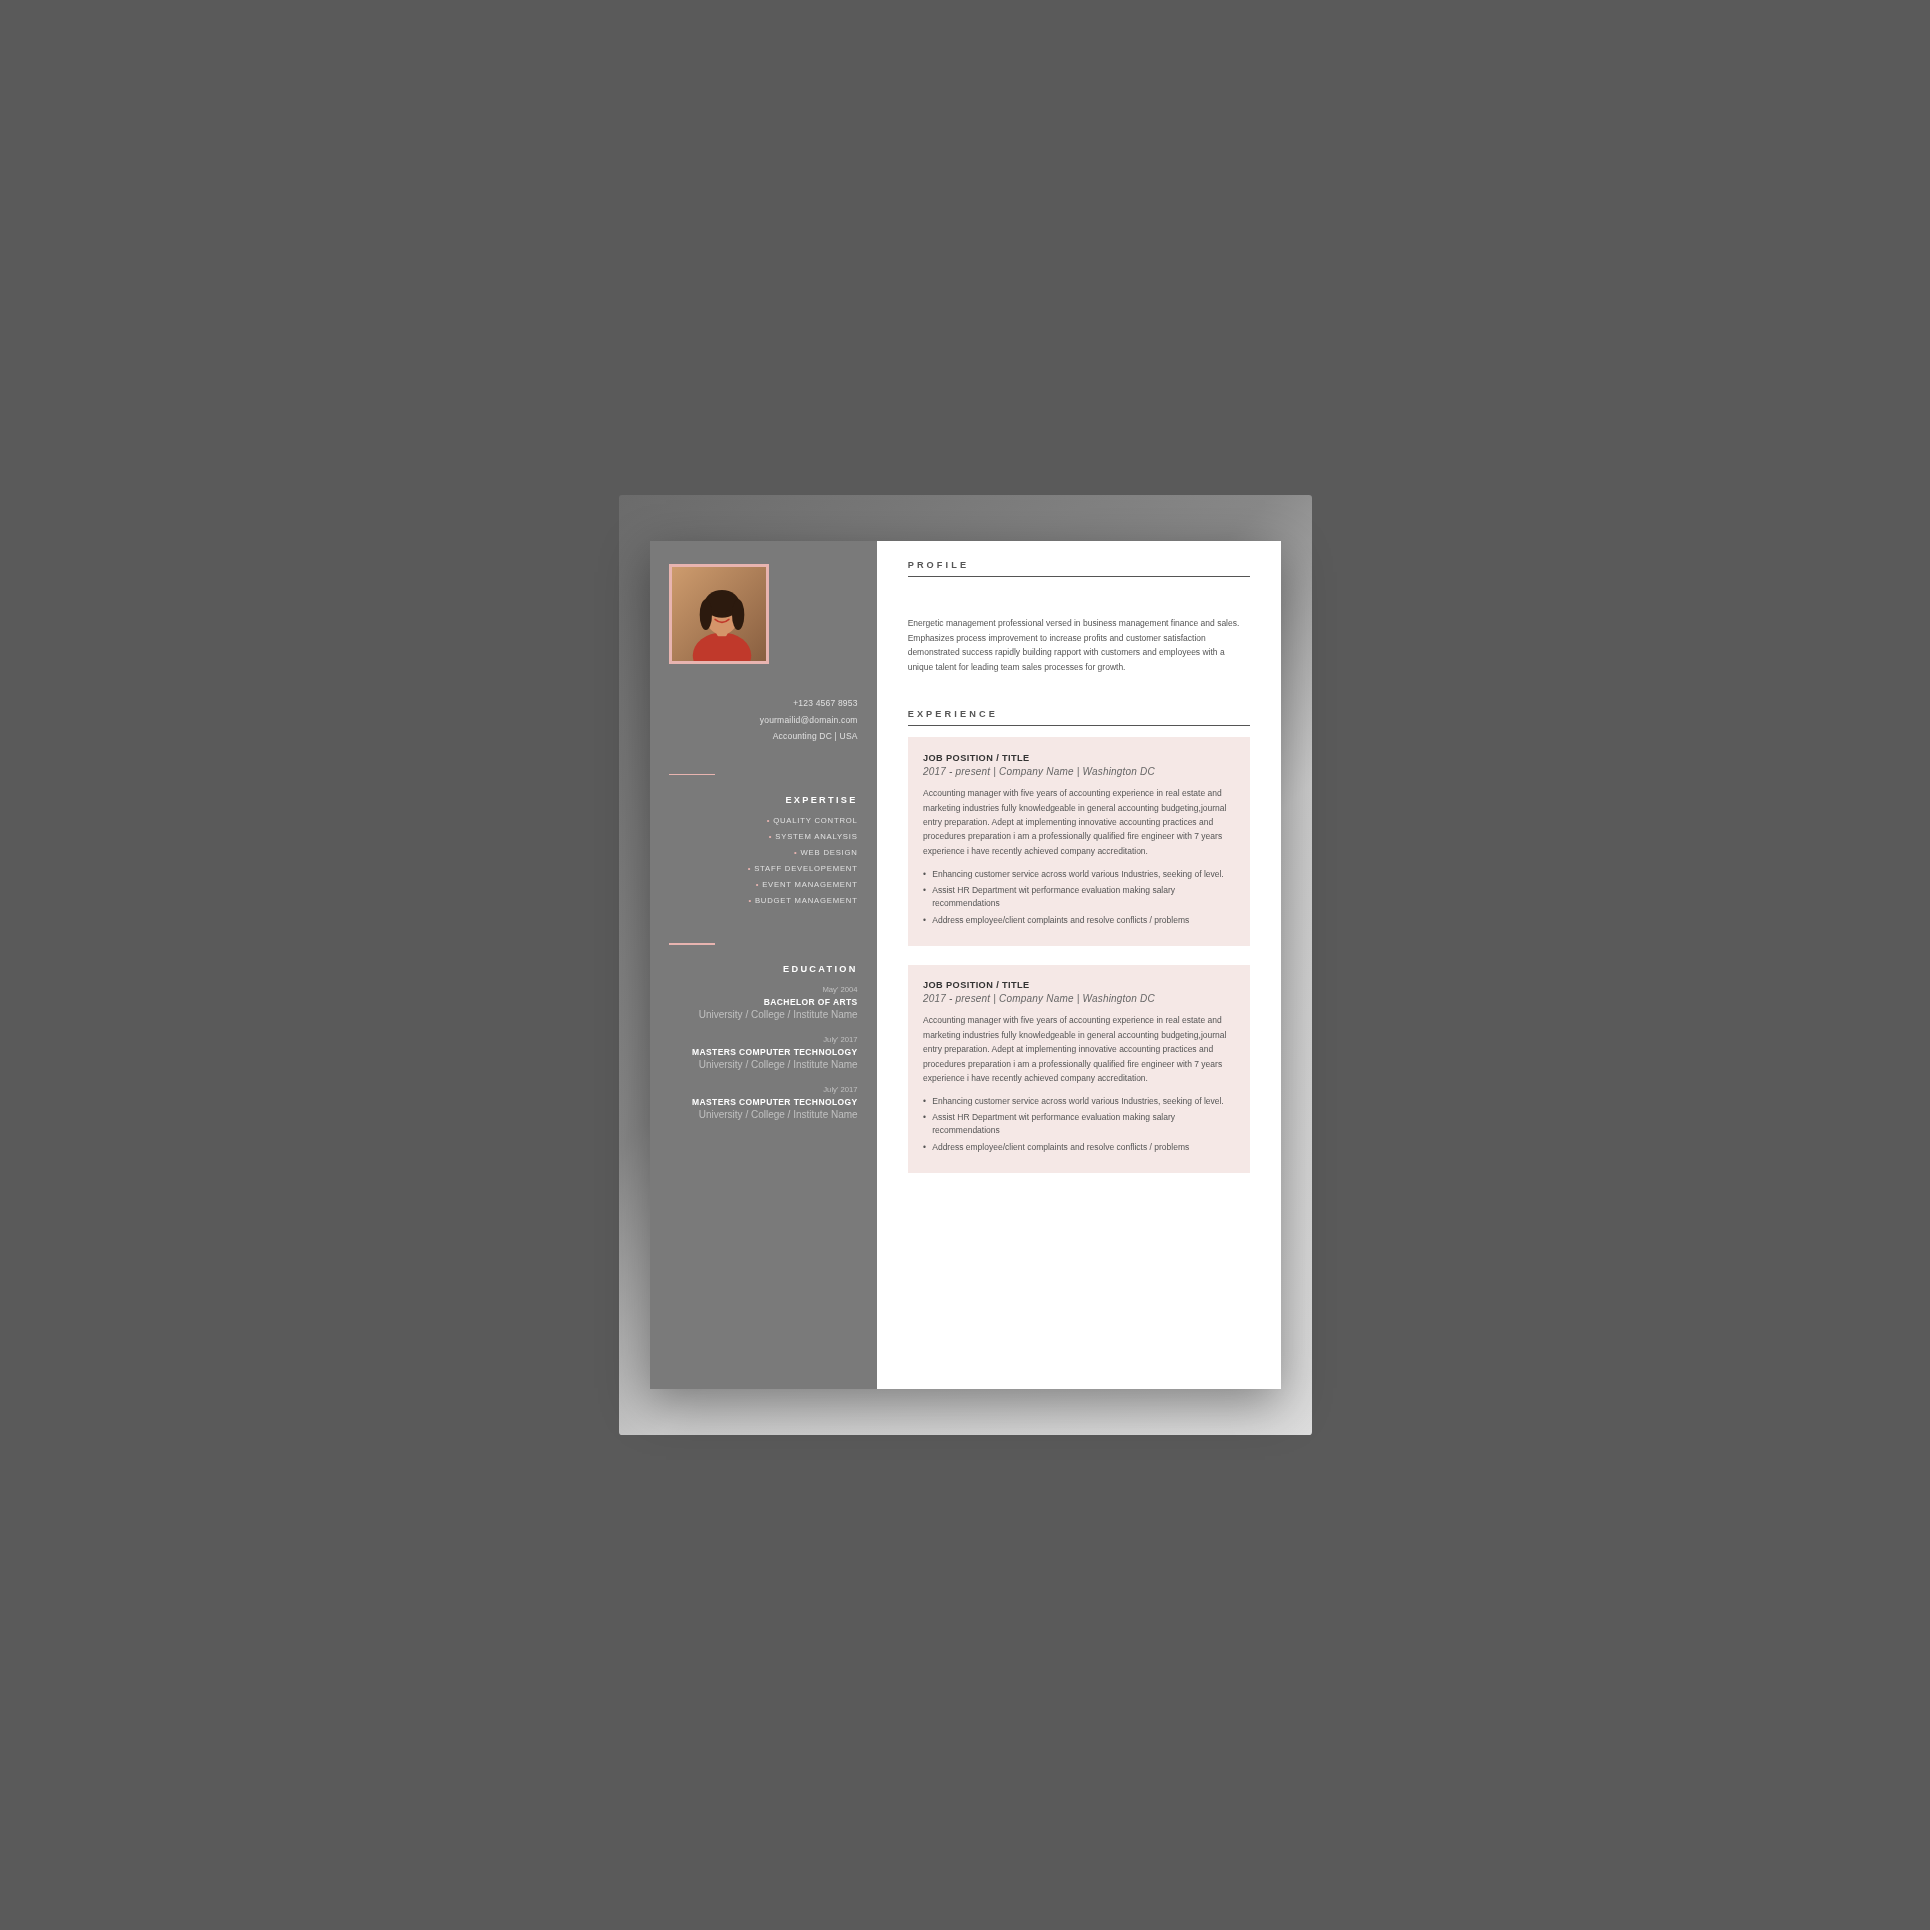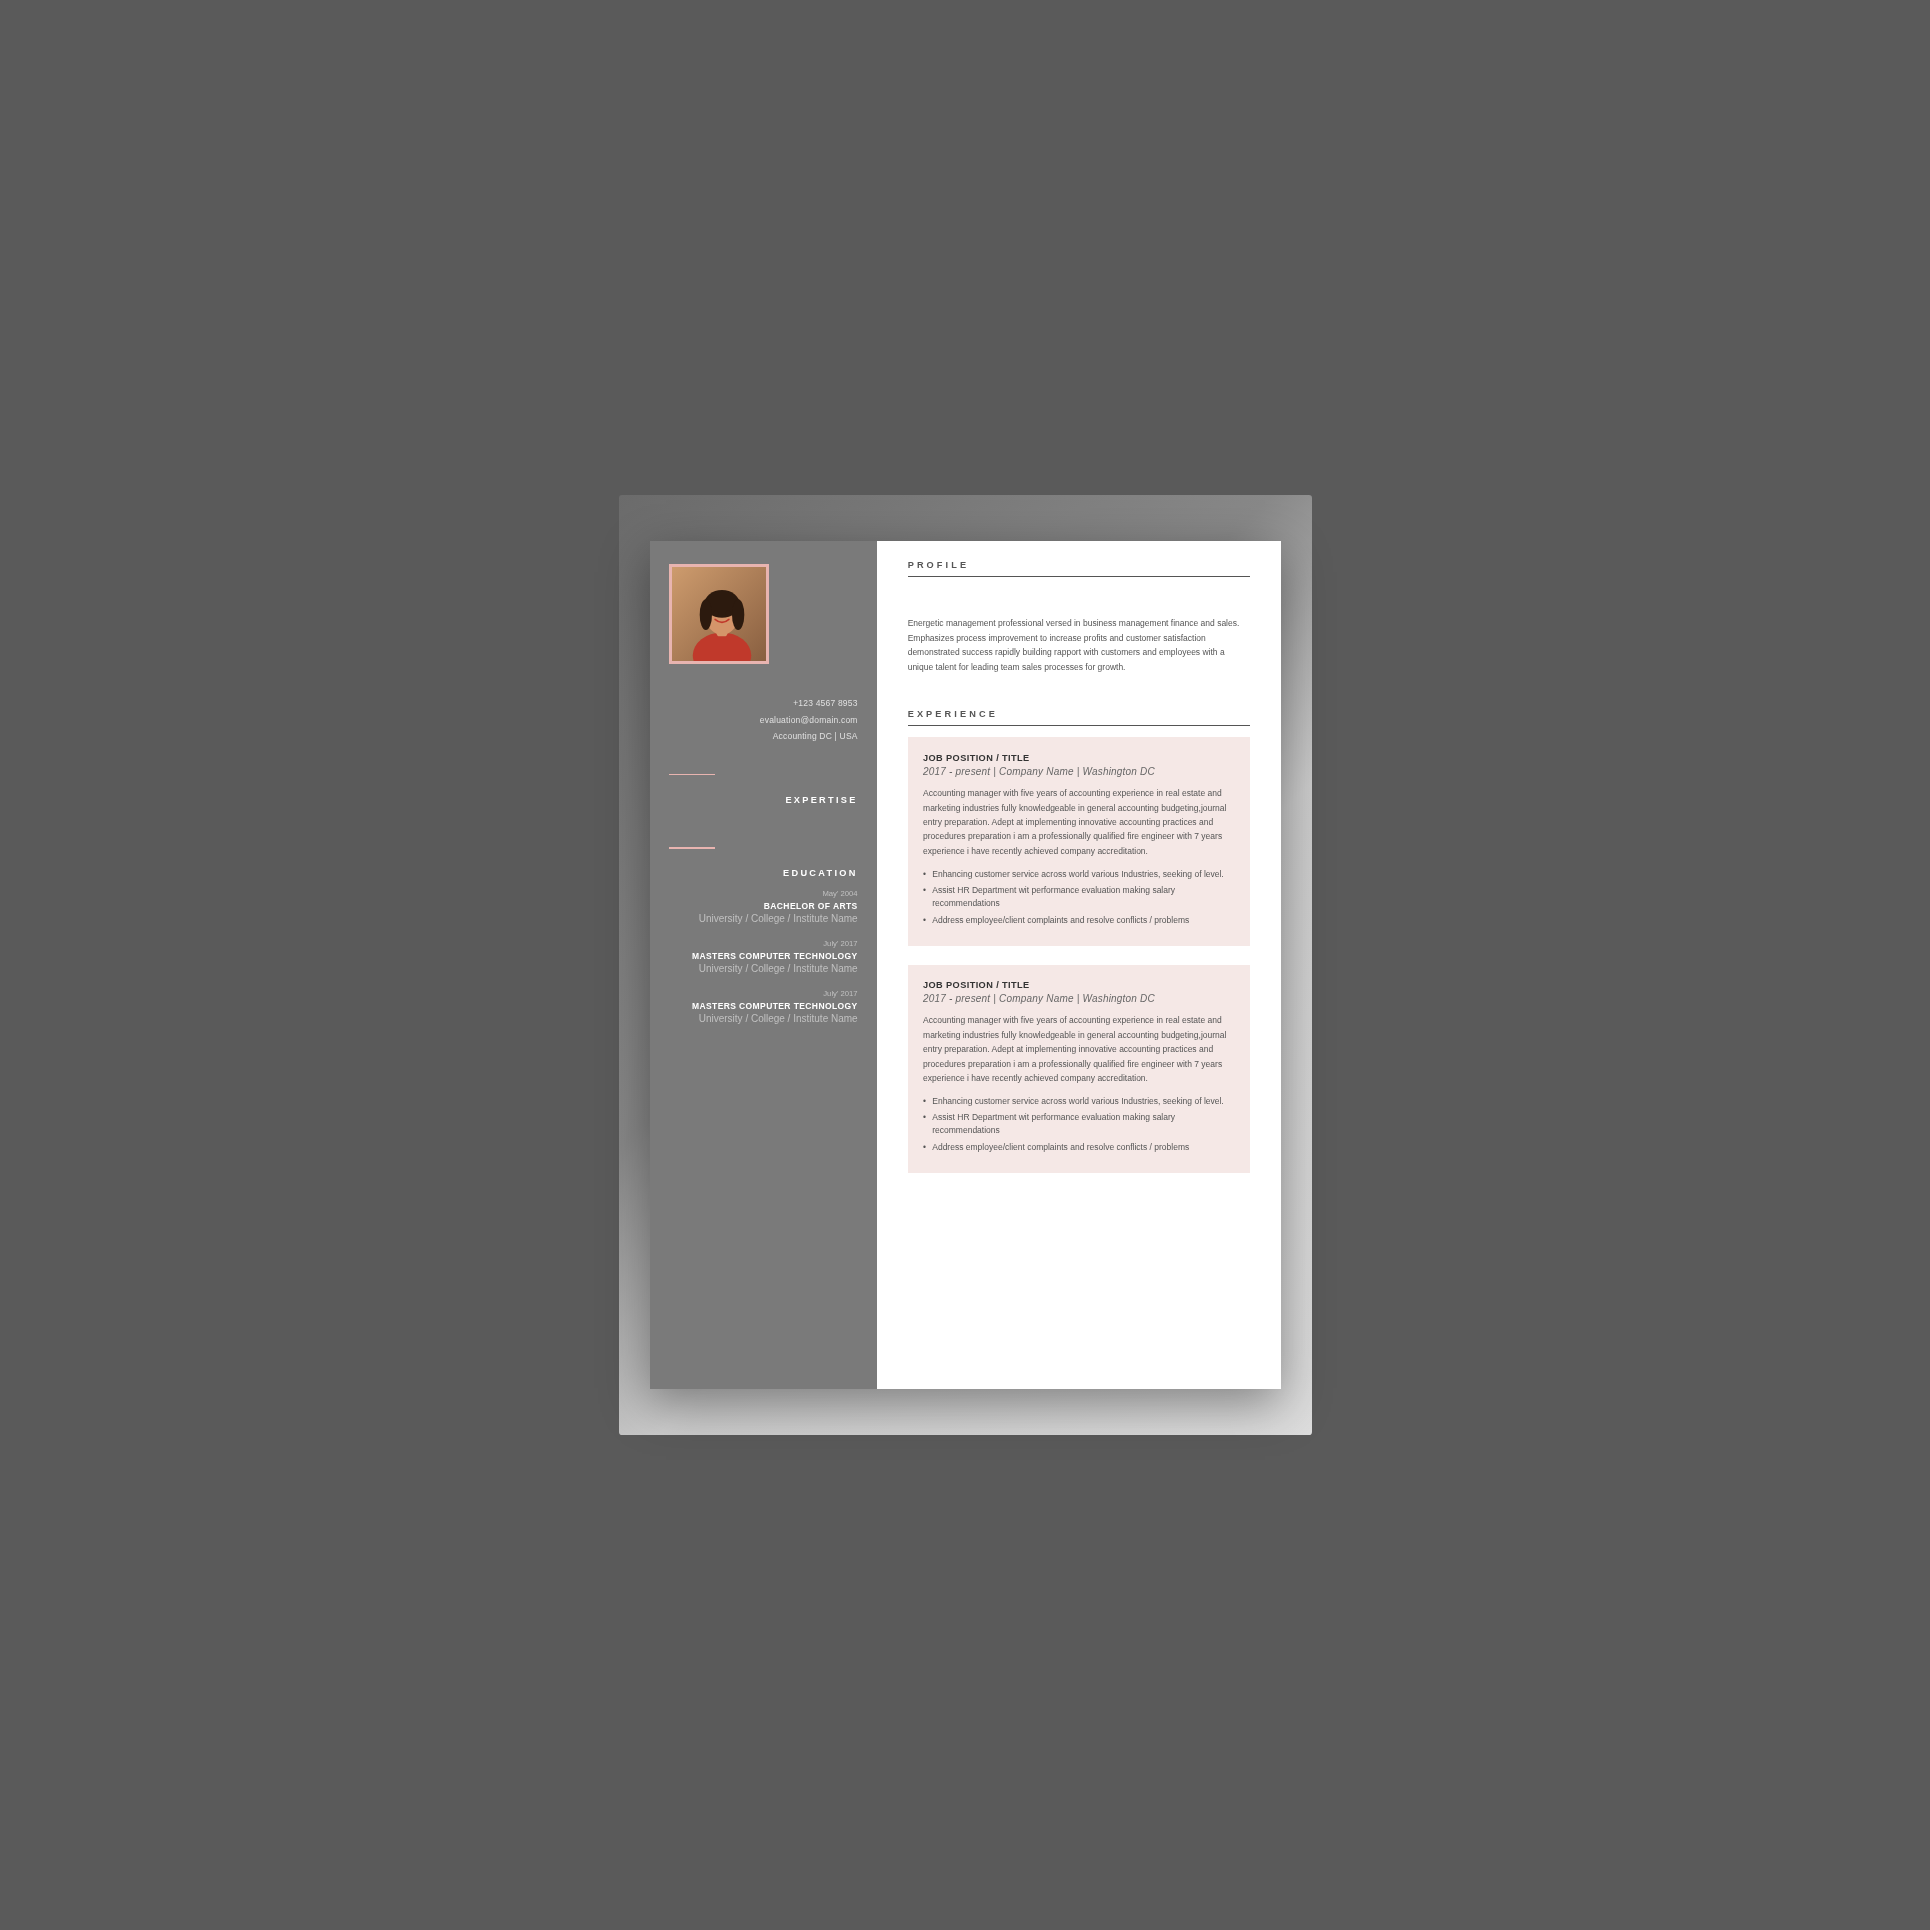--- a/index.html
+++ b/index.html
@@ -286,28 +286,36 @@
 
               <ellipse cx="57" cy="60" rx="3" ry="3.5" fill="#2c1a0e"></ellipse>
               <ellipse cx="73" cy="60" rx="3" ry="3.5" fill="#2c1a0e"></ellipse>
             </svg>
           </div>
         </div>
       </div>
 
       <div class="contact-section">
         <div class="contact-item">+123 4567 8953</div>
-        <div class="contact-item">evaluation@domain.com</div>
+        <div class="contact-item">yourmailid@domain.com</div>
         <div class="contact-item">Accounting DC | USA</div>
       </div>
 
       <div class="sidebar-divider"></div>
 
       <div class="sidebar-section">
         <div class="sidebar-section-title">EXPERTISE</div>
+        <div>
+          <div class="expertise-item">QUALITY CONTROL</div>
+          <div class="expertise-item">SYSTEM ANALYSIS</div>
+          <div class="expertise-item">WEB DESIGN</div>
+          <div class="expertise-item">STAFF DEVELOPEMENT</div>
+          <div class="expertise-item">EVENT MANAGEMENT</div>
+          <div class="expertise-item">BUDGET MANAGEMENT</div>
+        </div>
       </div>
 
       <div class="sidebar-divider"></div>
 
       <div class="sidebar-section">
         <div class="sidebar-section-title">EDUCATION</div>
 
         <div class="edu-entry">
           <div class="edu-date">May' 2004</div>
           <div class="edu-degree">BACHELOR OF ARTS</div>

